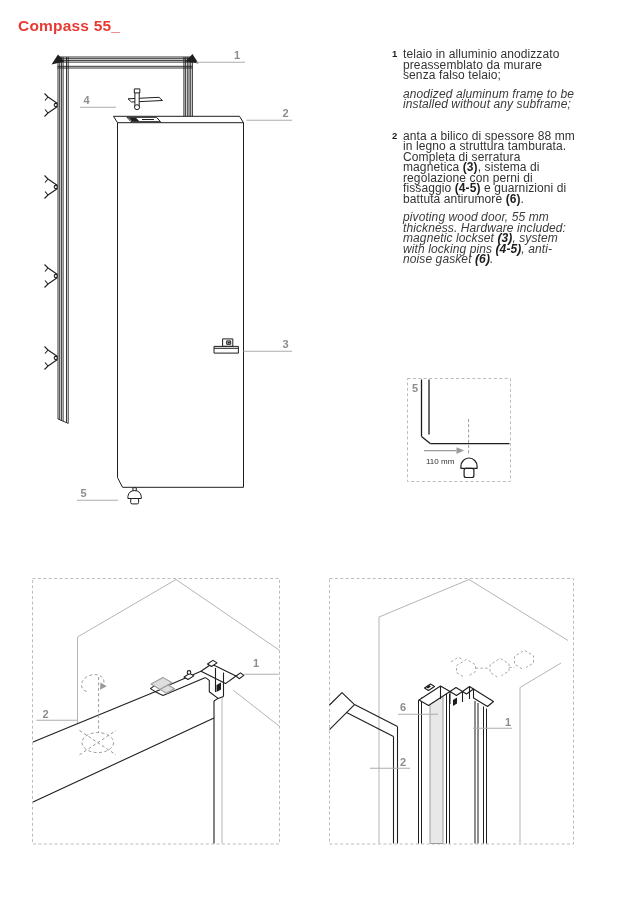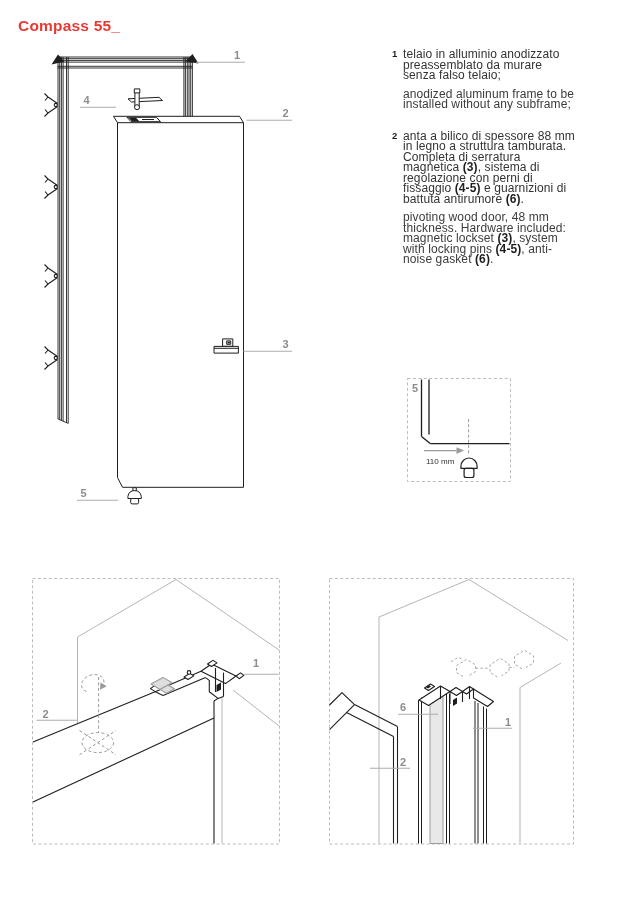--- a/index.html
+++ b/index.html
@@ -25,21 +25,21 @@
   .note-num{
     flex:none;width:11px;
     font-size:9.5px;font-weight:700;color:#1e1e1e;
     line-height:10.5px;
   }
   .note-body{flex:1;}
   .note-body p{
     margin:0 0 8px 0;
     font-size:12px;line-height:10.5px;letter-spacing:.1px;color:#333;
   }
-  .note-body p.en{color:#3b3b3b;}
+  .note-body p.en{font-style:italic;color:#3b3b3b;}
   .note-body b{font-weight:700;color:#1e1e1e;}
   
   .co{font-family:"Liberation Sans",sans-serif;font-size:11px;font-weight:700;fill:#8d8d8d;}
   .dim{font-family:"Liberation Sans",sans-serif;font-size:8px;font-weight:400;fill:#333;}
 </style>
 </head>
 <body>
 
 <div class="page">
 
@@ -282,18 +282,18 @@
       <div class="note-num">1</div>
       <div class="note-body">
         <p class="it"><span>telaio in alluminio anodizzato preassemblato da murare senza falso telaio;</span></p>
         <p class="en"><span>anodized aluminum frame to be installed without any subframe;</span></p>
       </div>
     </div>
     <div class="note">
       <div class="note-num">2</div>
       <div class="note-body">
         <p class="it"><span>anta a bilico di spessore 88 mm in legno a struttura tamburata. Completa di serratura magnetica </span><b>(3)</b><span>, sistema di regolazione con perni di fissaggio </span><b>(4-5)</b><span> e guarnizioni di battuta antirumore </span><b>(6)</b><span>.</span></p>
-        <p class="en"><span>pivoting wood door, 48 mm thickness. Hardware included: magnetic lockset </span><b>(3)</b><span>, system with locking pins </span><b>(4-5)</b><span>, anti-noise gasket </span><b>(6)</b><span>.</span></p>
+        <p class="en"><span>pivoting wood door, 55 mm thickness. Hardware included: magnetic lockset </span><b>(3)</b><span>, system with locking pins </span><b>(4-5)</b><span>, anti-noise gasket </span><b>(6)</b><span>.</span></p>
       </div>
     </div>
   </div>
 
 </div>
 
 </body></html>

